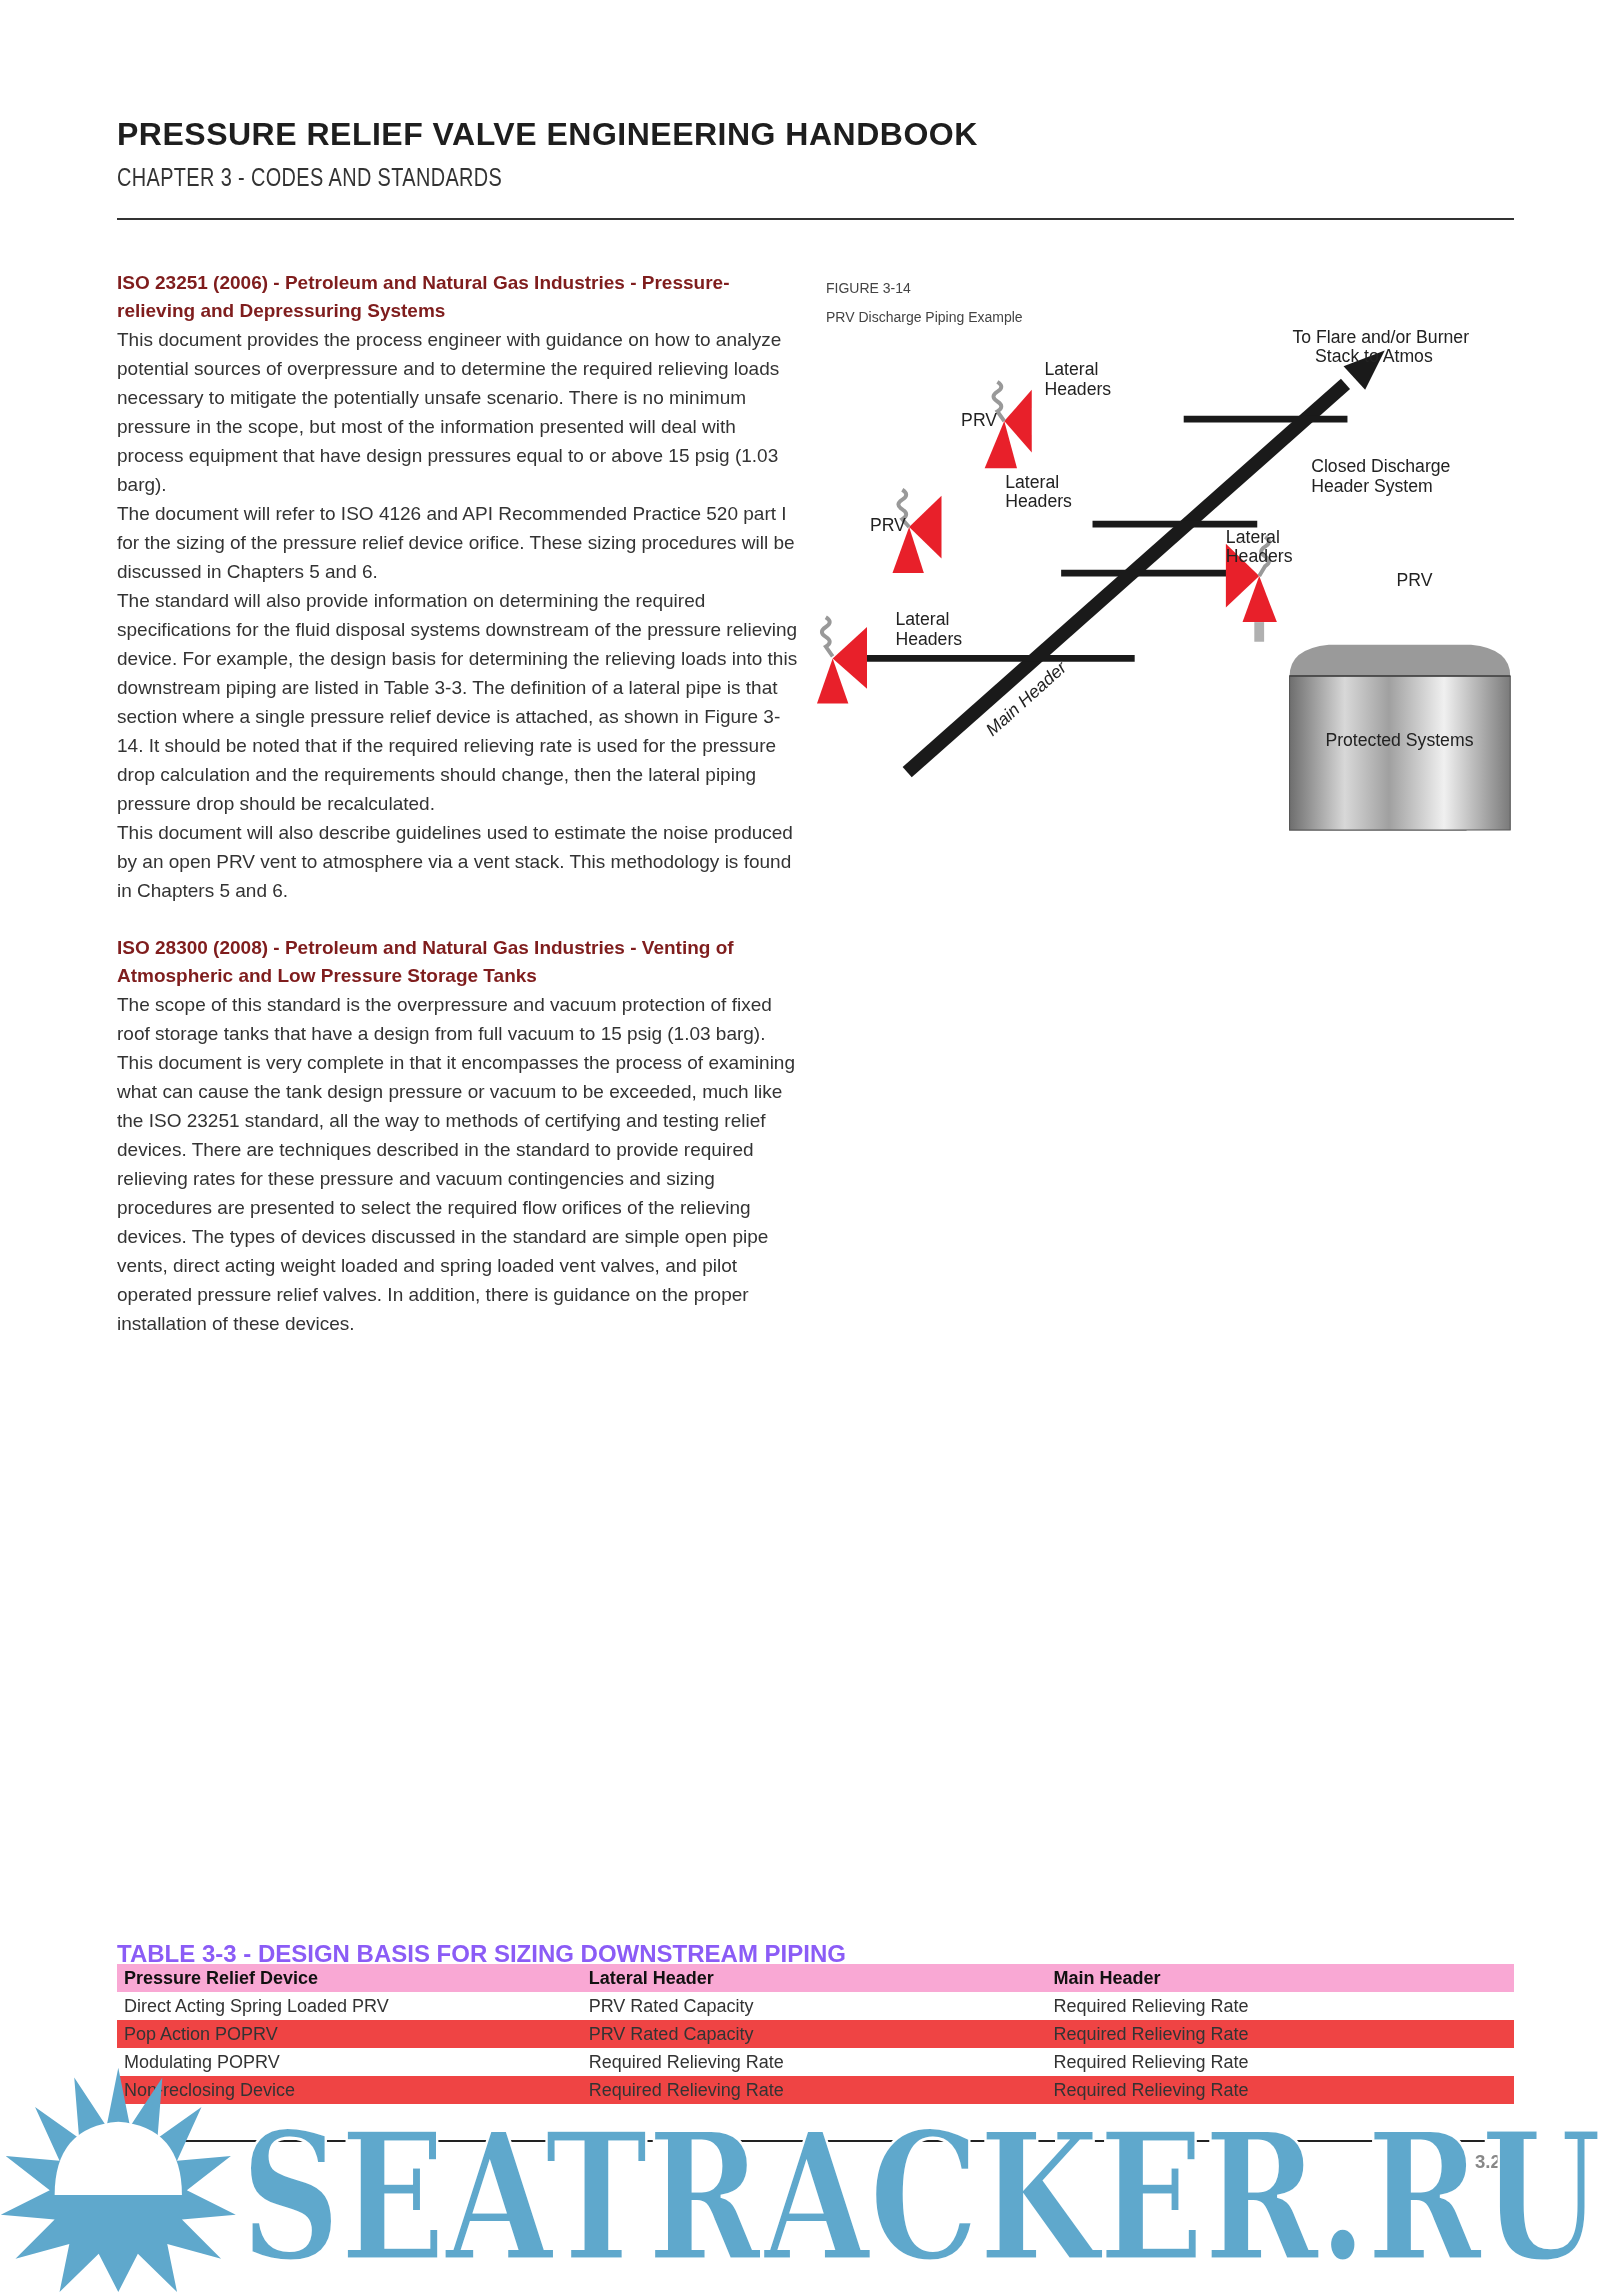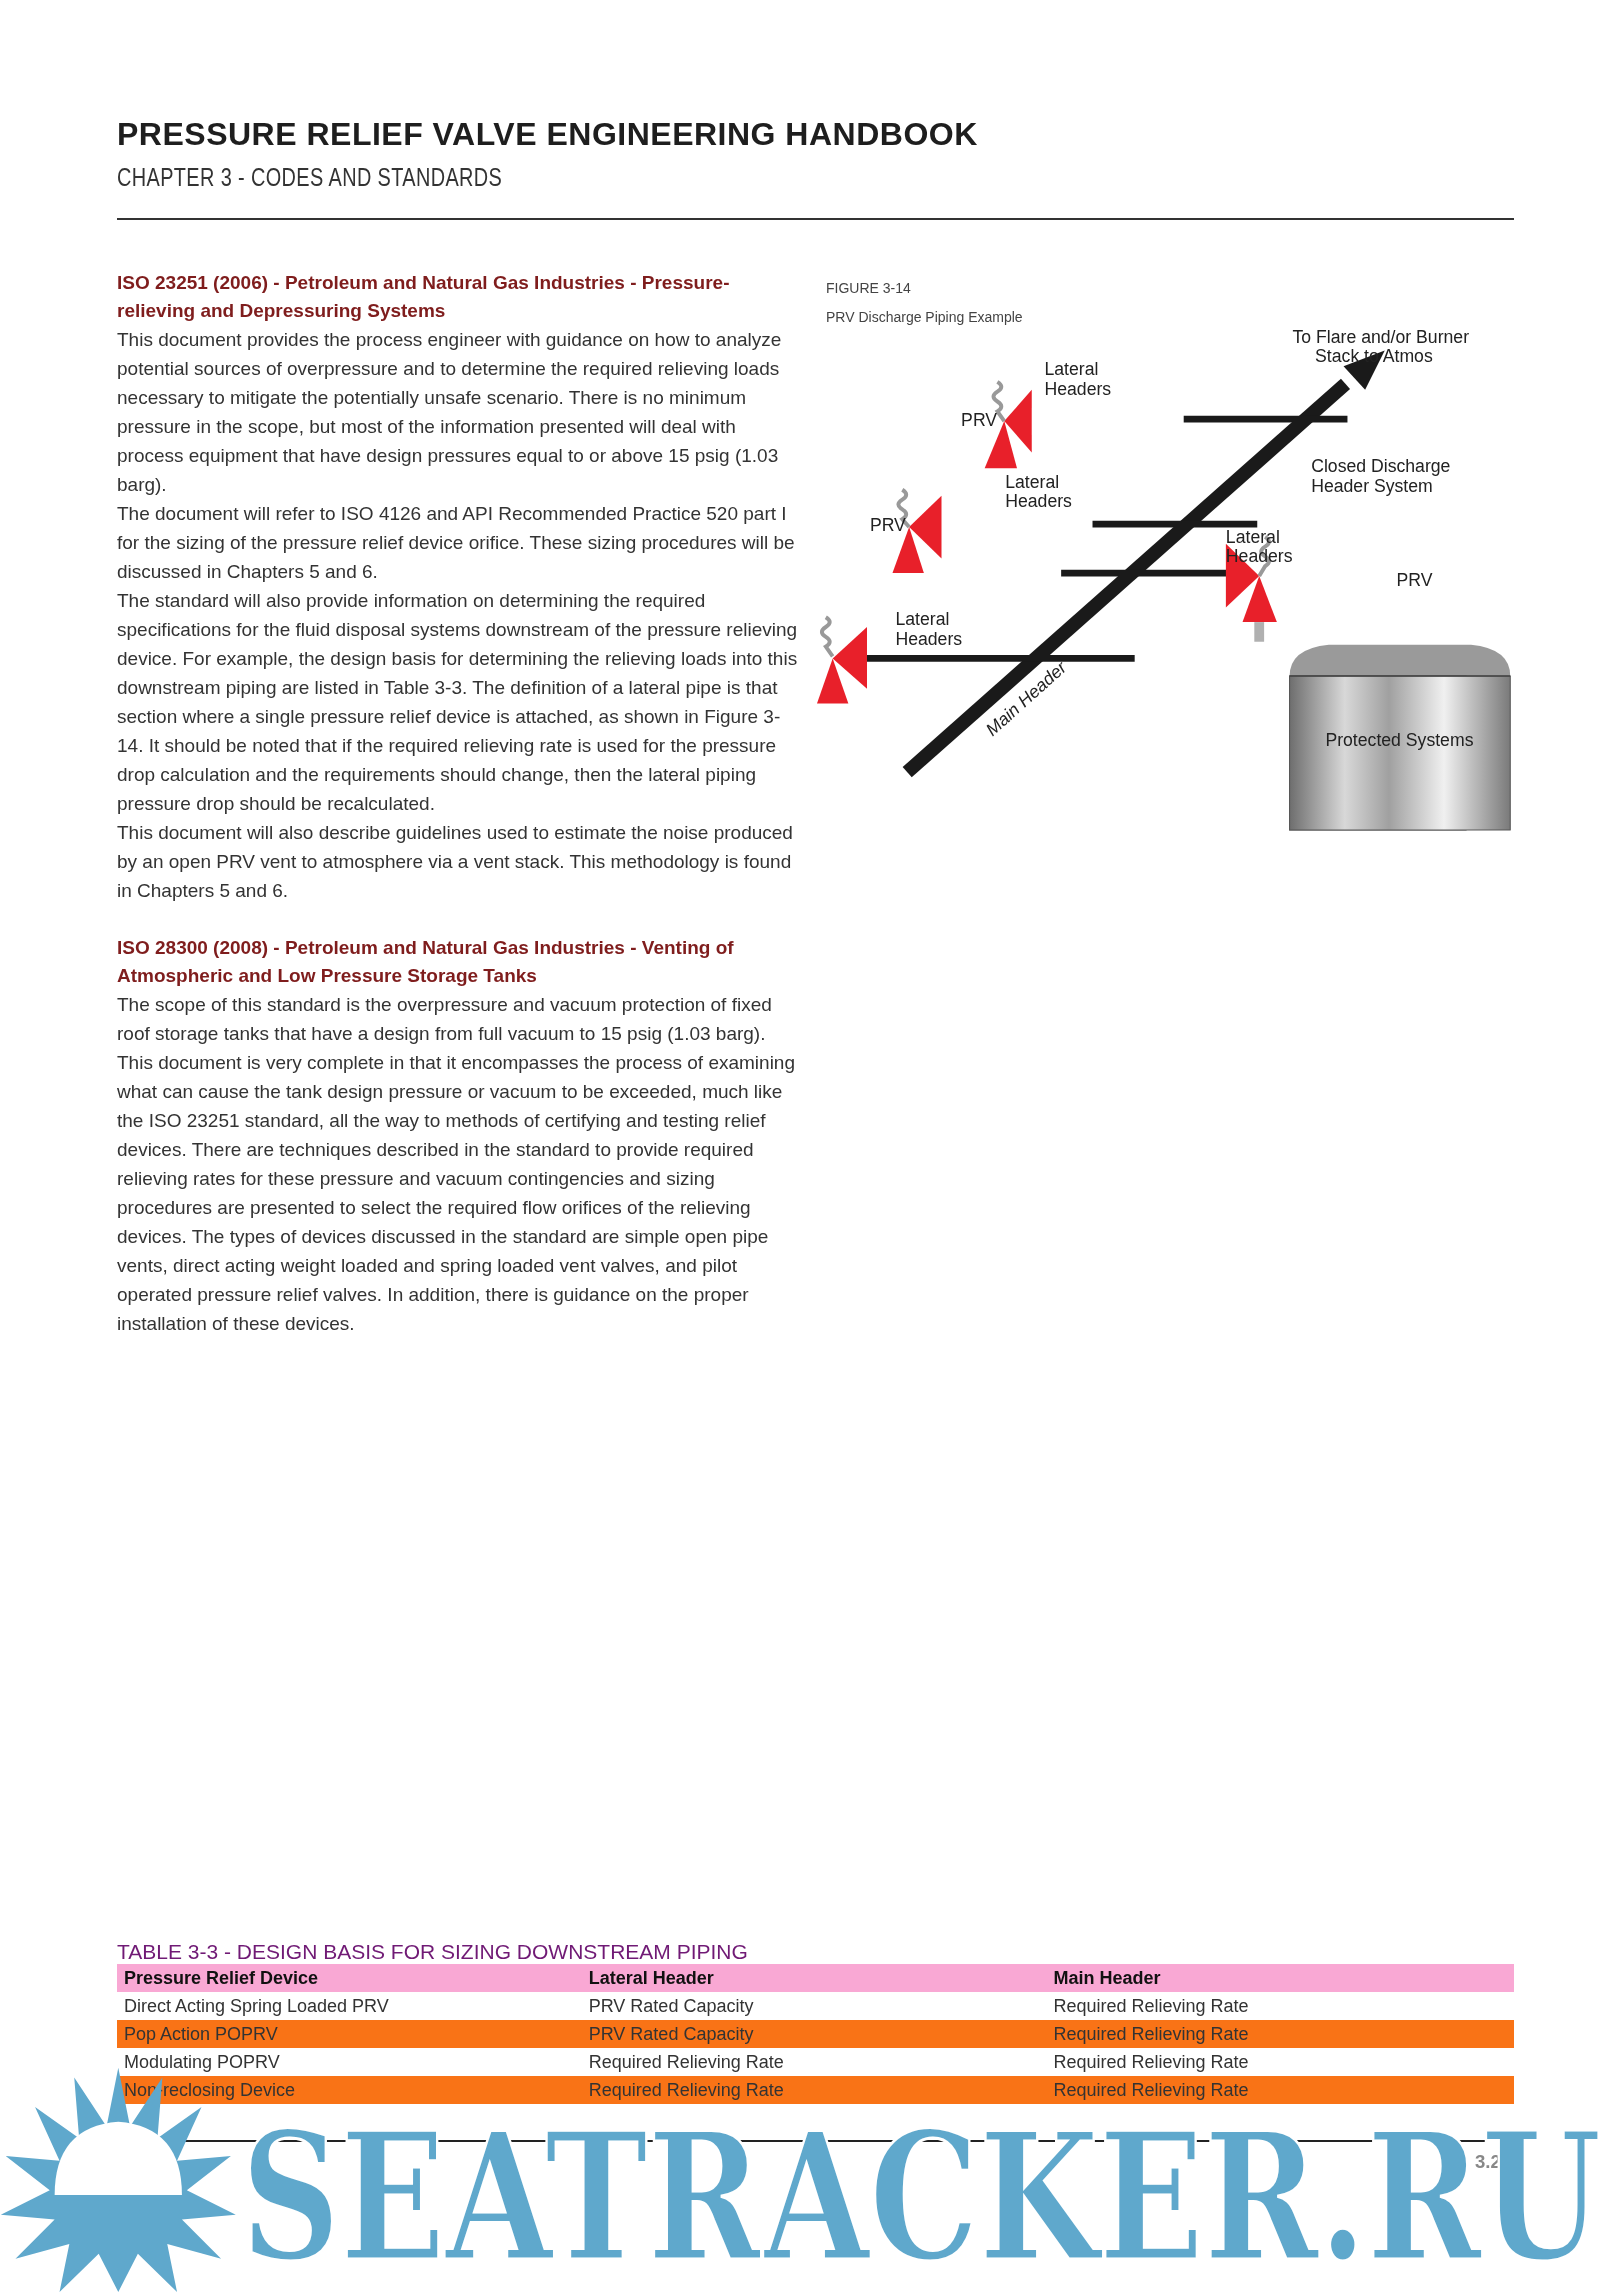--- a/index.html
+++ b/index.html
@@ -8,25 +8,25 @@
   .hdr-sub{position:absolute;left:117px;top:163px;font-size:25.5px;color:#333;font-family:"Liberation Sans",sans-serif;transform:scaleX(0.78);transform-origin:left;letter-spacing:0.5px;}
   .hdr-rule{position:absolute;left:117px;top:218px;width:1397px;height:2px;background:#333;}
   .col-left{position:absolute;left:117px;top:269px;width:686px;font-family:"Liberation Sans",sans-serif;}
   .sec-title{font-weight:bold;font-size:19px;line-height:28px;color:#7f1d1d;}
   .sec-body{font-size:19px;line-height:29px;color:#333;}
   .sec-body p{margin:0;}
   .sec2{margin-top:29px;}
   .fig-label{position:absolute;left:826px;top:274px;font-size:14px;color:#444;font-family:"Liberation Sans",sans-serif;line-height:29px;}
   .figure{position:absolute;left:816px;top:323px;width:706px;height:510px;}
   .figure svg{width:706px;height:510px;}
-  .tbl-title{position:absolute;left:117px;top:1940px;font-size:21px;font-weight:normal;color:#701a75;font-family:"Liberation Sans",sans-serif;}
+  .tbl-title{position:absolute;left:117px;top:1940px;font-size:24px;font-weight:bold;color:#8b5cf6;font-family:"Liberation Sans",sans-serif;}
   .tbl{position:absolute;left:117px;top:1964px;width:1397px;border-collapse:collapse;font-family:"Liberation Sans",sans-serif;font-size:18px;}
   .tbl th{background:#f9a8d4;text-align:left;font-weight:bold;color:#111;height:28px;padding:0 6.9px;}
   .tbl td{height:28px;padding:0 6.9px;color:#333;}
-  .tbl tr.alt td{background:#f97316;}
+  .tbl tr.alt td{background:#ef4444;}
   .tbl th:nth-child(1),.tbl td:nth-child(1){width:451px;}
   .tbl th:nth-child(2),.tbl td:nth-child(2){width:451px;}
   .foot-rule{position:absolute;left:117px;top:2140px;width:1397px;height:2px;background:#222;}
   .page-num{position:absolute;left:1475px;top:2151px;font-size:18.6px;color:#888;font-family:"Liberation Sans",sans-serif;font-weight:bold;}
   .watermark{position:absolute;left:0;top:2058px;width:1443px;height:234px;pointer-events:none;}
 </style>
 </head>
 <body>
 
 <div class="hdr-title">PRESSURE RELIEF VALVE ENGINEERING HANDBOOK</div>

